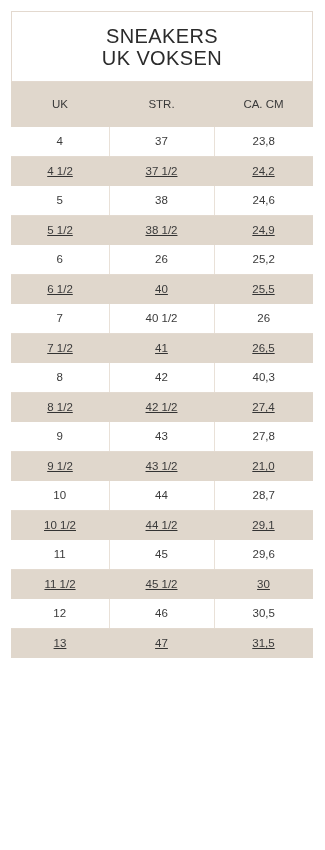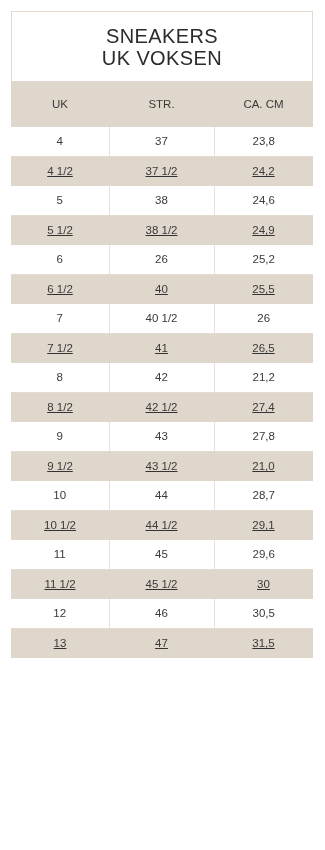--- a/index.html
+++ b/index.html
@@ -157,21 +157,21 @@
           <td>26</td>
         </tr>
         <tr class="row-beige">
           <td>7 1/2</td>
           <td>41</td>
           <td>26,5</td>
         </tr>
         <tr class="row-white">
           <td>8</td>
           <td>42</td>
-          <td>21,2</td>
+          <td>40,3</td>
         </tr>
         <tr class="row-beige">
           <td>8 1/2</td>
           <td>42 1/2</td>
           <td>27,4</td>
         </tr>
         <tr class="row-white">
           <td>9</td>
           <td>43</td>
           <td>27,8</td>

